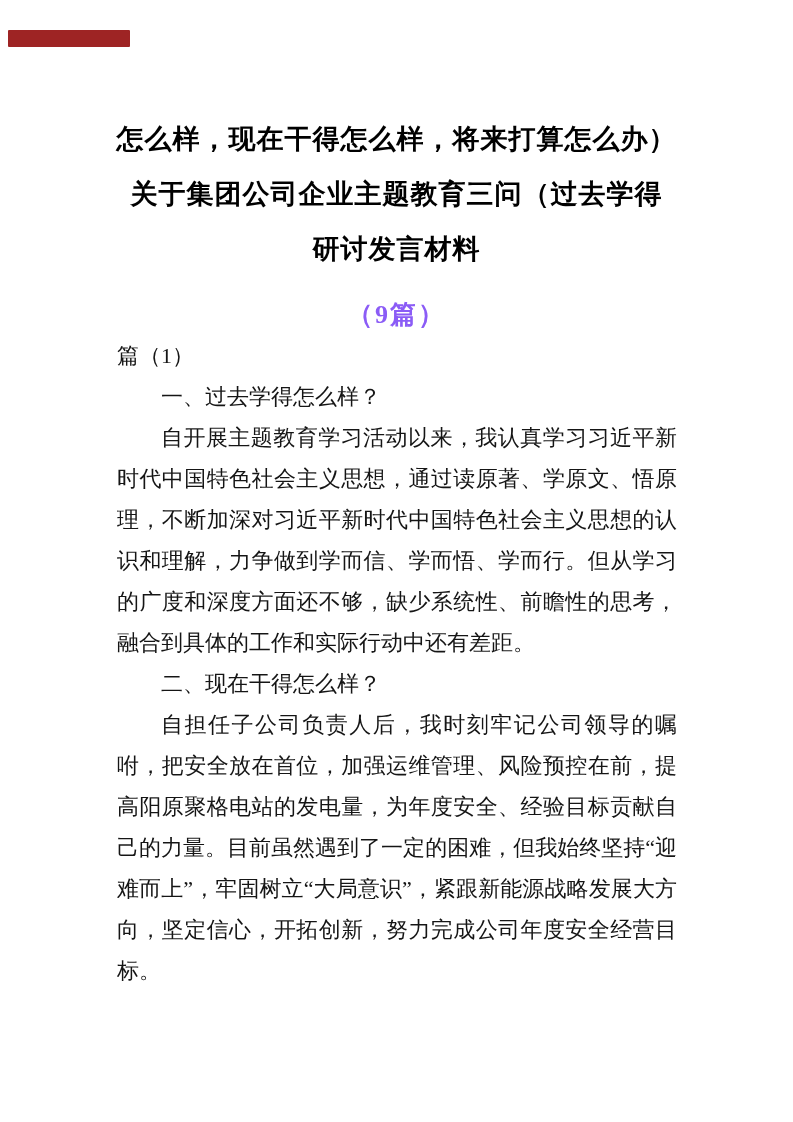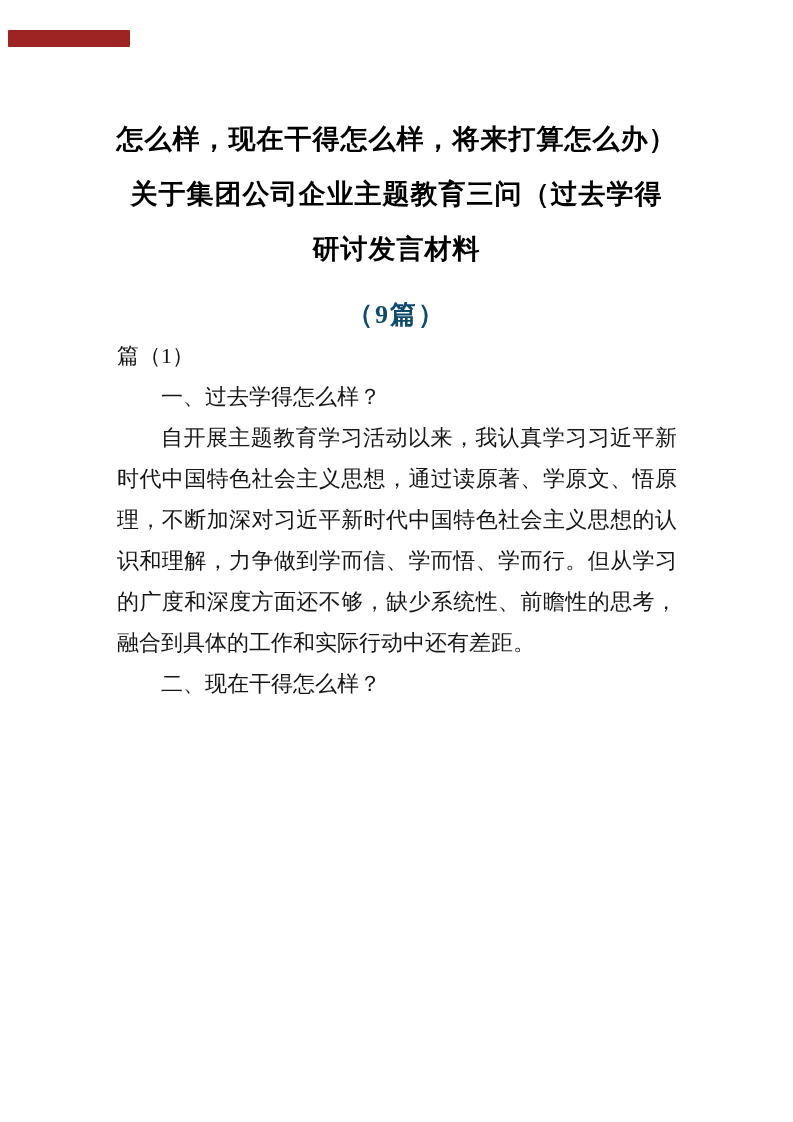--- a/index.html
+++ b/index.html
@@ -34,21 +34,21 @@
     color: #000000;
     letter-spacing: 1px;
   }
   .subtitle {
     margin-top: 18px;
     width: 100%;
     text-align: center;
     font-weight: bold;
     font-size: 26px;
     line-height: 40px;
-    color: #0c4a6e;
+    color: #8b5cf6;
     letter-spacing: 2px;
   }
   .body-block {
     padding: 0 116px 0 117px;
     font-size: 22px;
     line-height: 41px;
   }
   .piece-label {
     text-align: left;
   }
@@ -80,17 +80,18 @@
   <div class="body-block">
 
     <div class="piece-label">篇（1）</div>
 
     <div class="section-heading">一、过去学得怎么样？</div>
 
     <p class="paragraph">自开展主题教育学习活动以来，我认真学习习近平新时代中国特色社会主义思想，通过读原著、学原文、悟原理，不断加深对习近平新时代中国特色社会主义思想的认识和理解，力争做到学而信、学而悟、学而行。但从学习的广度和深度方面还不够，缺少系统性、前瞻性的思考，融合到具体的工作和实际行动中还有差距。</p>
 
     <div class="section-heading">二、现在干得怎么样？</div>
 
+    <p class="paragraph">自担任子公司负责人后，我时刻牢记公司领导的嘱咐，把安全放在首位，加强运维管理、风险预控在前，提高阳原聚格电站的发电量，为年度安全、经验目标贡献自己的力量。目前虽然遇到了一定的困难，但我始终坚持“迎难而上”，牢固树立“大局意识”，紧跟新能源战略发展大方向，坚定信心，开拓创新，努力完成公司年度安全经营目标。</p>
 
 
   </div>
 
 </div>
 
 </body></html>

